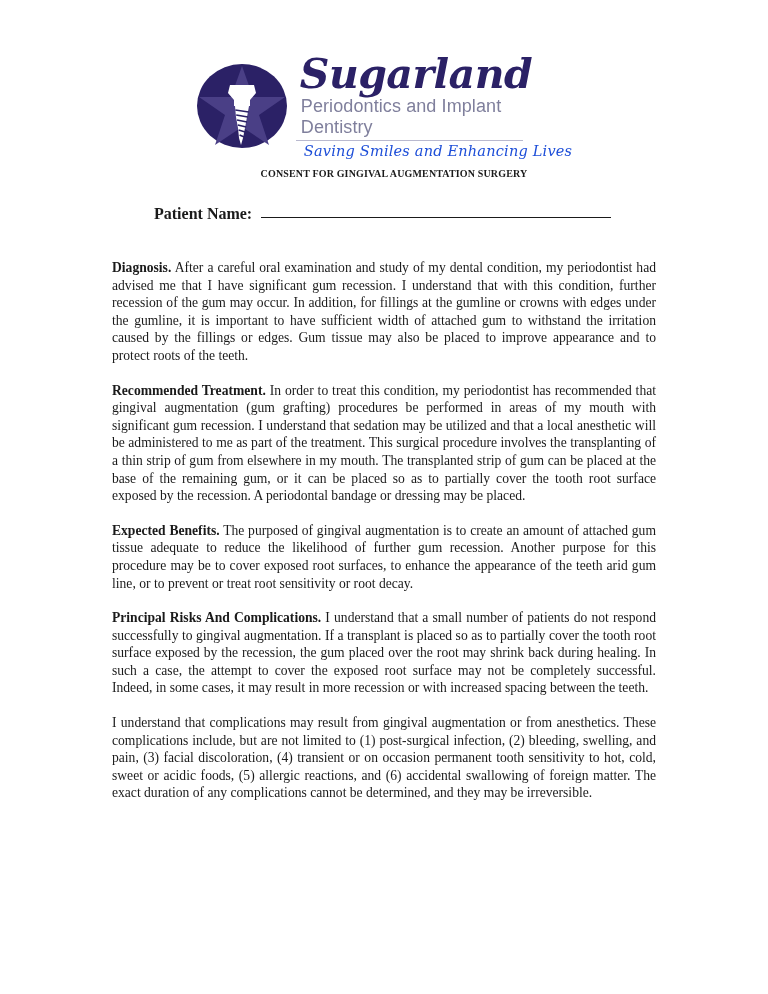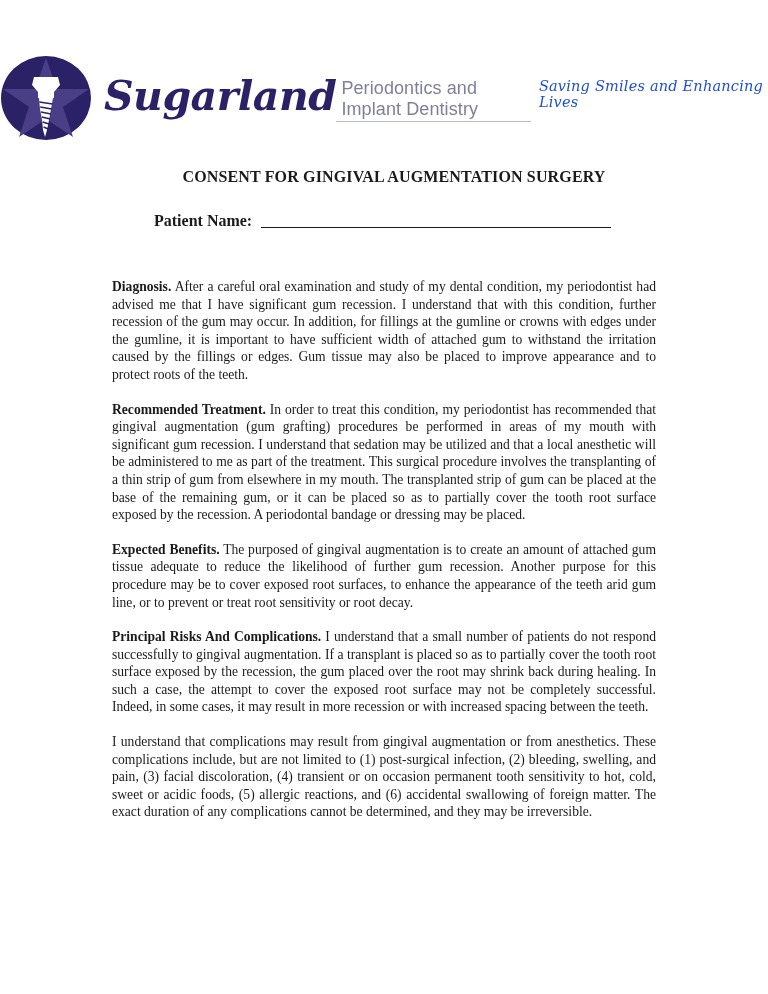--- a/index.html
+++ b/index.html
@@ -42,21 +42,21 @@
   .logo-mark {
     position: relative;
     width: 92px;
     height: 92px;
     flex: 0 0 auto;
   }
   .logo-mark svg { display: block; width: 92px; height: 92px; }
 
   .logo-words {
     display: flex;
-    flex-direction: row;
+    flex-direction: column;
     justify-content: center;
     padding-top: 2px;
   }
   .brand-script {
     font-family: "DejaVu Serif", "Liberation Serif", serif;
     font-style: italic;
     font-weight: 700;
     font-size: 41px;
     line-height: 0.98;
     color: #2b2166;
@@ -88,48 +88,48 @@
 
   
   .doc {
     position: absolute;
     top: 168px;
     left: 112px;
     width: 544px;
   }
 
   .doc-title {
-    font-size: 16px;
+    font-size: 10px;
     font-weight: bold;
     text-align: center;
     letter-spacing: 0.15px;
     margin: 0 0 0 0;
     padding-left: 20px;
   }
 
   .name-row {
     margin-top: 26px;
     padding-left: 42px;
     font-size: 16px;
     font-weight: bold;
     display: flex;
-    align-items: center;
+    align-items: flex-start;
     white-space: nowrap;
   }
   .name-rule {
     display: inline-block;
     flex: 1 1 auto;
     border-bottom: 1.4px solid #1a1a1a;
     margin-left: 9px;
     height: 12px;
     max-width: 350px;
   }
 
   .body-copy {
-    margin-top: 48px;
+    margin-top: 36px;
   }
   .para {
     font-size: 13.6px;
     line-height: 17.6px;
     text-align: justify;
     text-justify: inter-word;
     margin: 0 0 17px 0;
     hyphens: none;
   }
   .para:last-child { margin-bottom: 0; }

